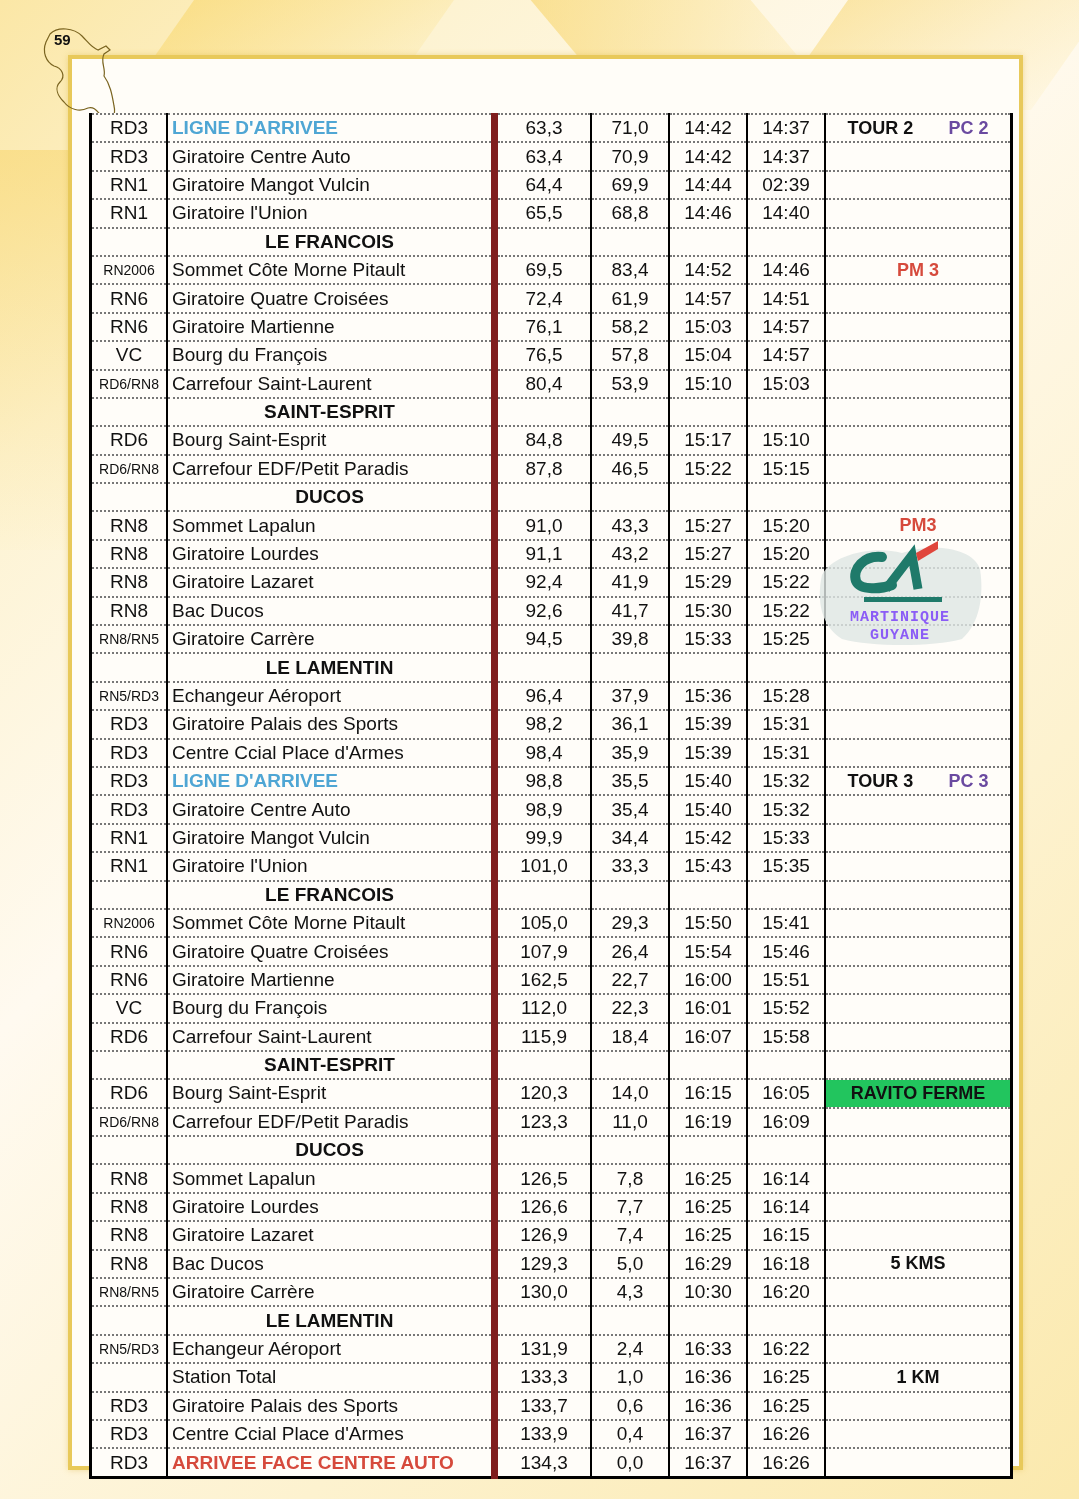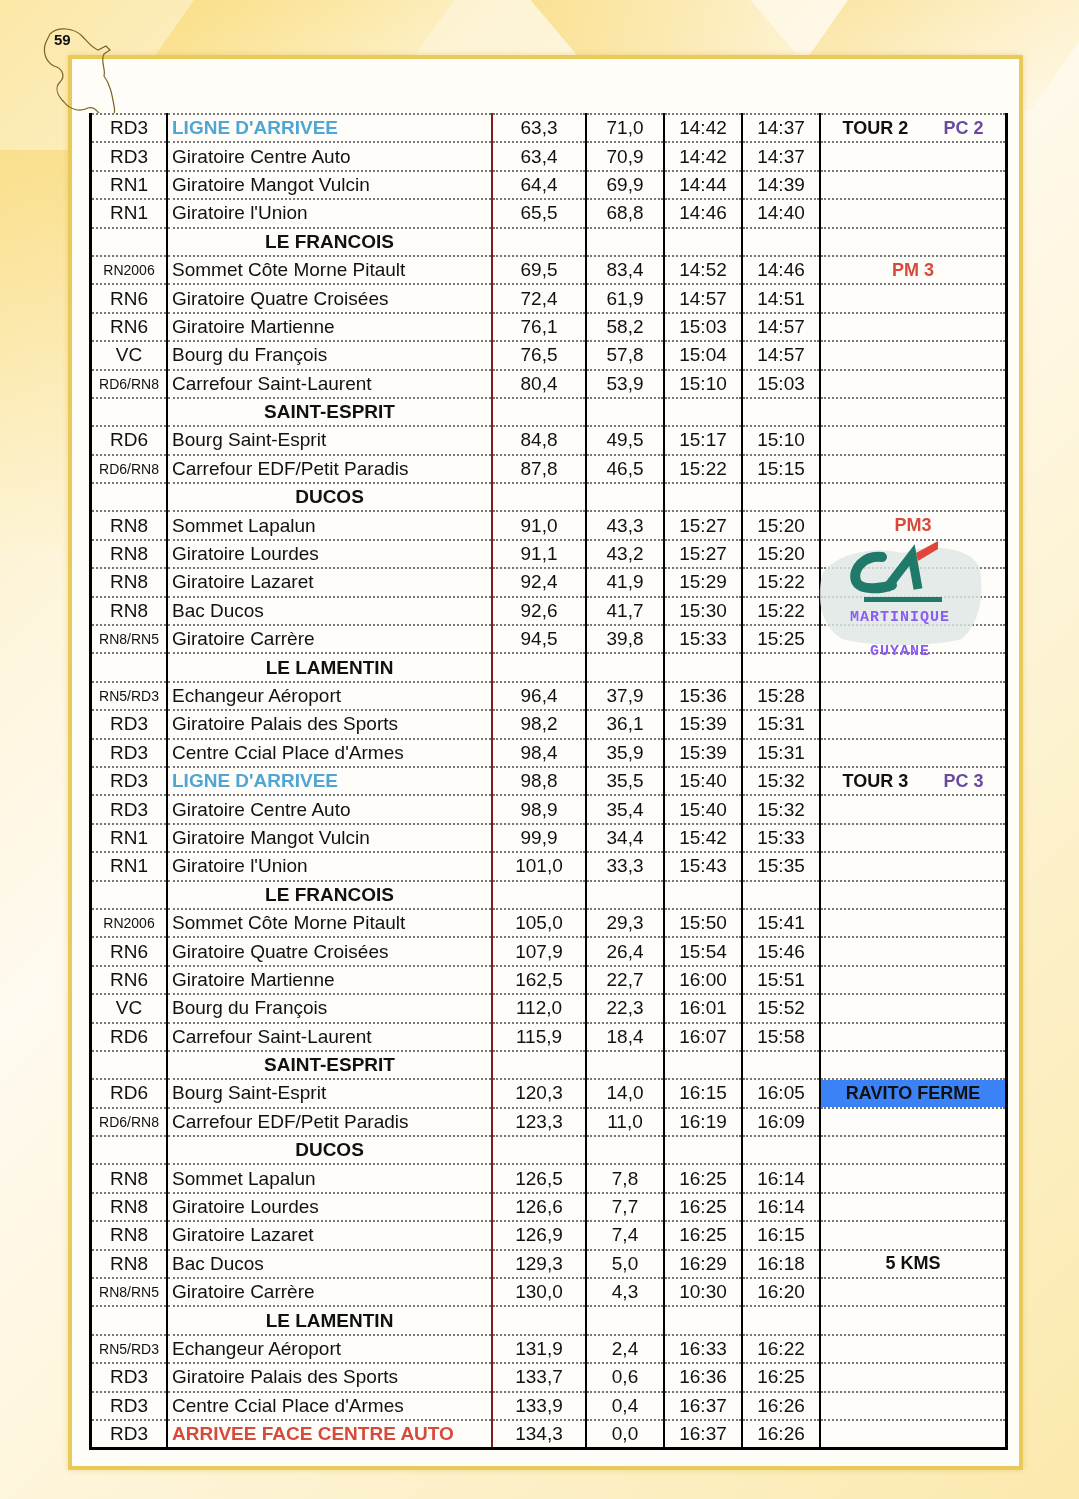--- a/index.html
+++ b/index.html
@@ -31,33 +31,33 @@
     position:absolute; left:89px; top:113px; border-collapse:collapse; z-index:2;
     table-layout:fixed; width:902px; background:#fffdf9;
   }
   table.route td {
     height:26.4px; padding:0 4px; font-size:19px; color:#111; white-space:nowrap; overflow:hidden;
     border-bottom:2px dotted #777;
     font-family: "Liberation Sans", "DejaVu Sans", sans-serif;
   }
   table.route td.c-road { width:66px; text-align:center; border-left:3px solid #000; border-right:2px solid #000;margin-top:48px; }
   table.route td.c-road.small { font-size:14px; }
-  table.route td.c-place { width:315px; text-align:left; border-right:2px solid #7f1d1d; padding-left:4px; }
+  table.route td.c-place { width:315px; text-align:left; border-right:7px solid #7f1d1d; padding-left:4px; }
   table.route td.c-num { width:84px; text-align:center; border-right:2px solid #000; }
   table.route td.c-num2 { width:68px; text-align:center; border-right:2px solid #000; }
   table.route td.c-time { width:68px; text-align:center; border-right:2px solid #000; }
   table.route td.c-note { width:176px; text-align:center; border-right:3px solid #000; font-weight:bold; font-size:18px; }
   table.route tr.section td.c-place { text-align:center; font-weight:bold; }
   table.route tr:first-child td { border-top:2px dotted #777; }
   table.route tr:last-child td { border-bottom:3px solid #000; }
   .blue { color:#4fa6d4 !important; font-weight:bold; }
   .red { color:#d64a3c !important; font-weight:bold; }
   .purple { color:#6a4aa0; }
   .note-red { color:#d64a3c; }
-  .ravito { background:#3b82f6; }
+  .ravito { background:#22c55e; }
   .tour-pc { display:flex; justify-content:space-around; }
   .logo {
     position:absolute; left:812px; top:535px; width:176px; height:120px; z-index:3;
   }
   .logo-text { position:absolute; left:0; width:176px; text-align:center; color:#8b5cf6; font-weight:bold; font-size:15px; letter-spacing:1px;font-family:Liberation Mono, monospace; }
 </style>
 </head>
 <body>
 
 <div class="deco1"></div>
@@ -96,21 +96,21 @@
         <td class="c-time">14:42</td>
         <td class="c-time">14:37</td>
         <td class="c-note"><span></span></td>
       </tr>
       <tr>
         <td class="c-road">RN1</td>
         <td class="c-place">Giratoire Mangot Vulcin</td>
         <td class="c-num">64,4</td>
         <td class="c-num2">69,9</td>
         <td class="c-time">14:44</td>
-        <td class="c-time">14:39</td>
+        <td class="c-time">02:39</td>
         <td class="c-note"><span></span></td>
       </tr>
       <tr>
         <td class="c-road">RN1</td>
         <td class="c-place">Giratoire l'Union</td>
         <td class="c-num">65,5</td>
         <td class="c-num2">68,8</td>
         <td class="c-time">14:46</td>
         <td class="c-time">14:40</td>
         <td class="c-note"><span></span></td>
@@ -472,20 +472,29 @@
         <td class="c-note"><span></span></td>
       </tr>
       <tr>
         <td class="c-road small">RN5/RD3</td>
         <td class="c-place">Echangeur Aéroport</td>
         <td class="c-num">131,9</td>
         <td class="c-num2">2,4</td>
         <td class="c-time">16:33</td>
         <td class="c-time">16:22</td>
         <td class="c-note"><span></span></td>
+      </tr>
+      <tr>
+        <td class="c-road"></td>
+        <td class="c-place">Station Total</td>
+        <td class="c-num">133,3</td>
+        <td class="c-num2">1,0</td>
+        <td class="c-time">16:36</td>
+        <td class="c-time">16:25</td>
+        <td class="c-note"><span>1 KM</span></td>
       </tr>
       <tr>
         <td class="c-road">RD3</td>
         <td class="c-place">Giratoire Palais des Sports</td>
         <td class="c-num">133,7</td>
         <td class="c-num2">0,6</td>
         <td class="c-time">16:36</td>
         <td class="c-time">16:25</td>
         <td class="c-note"><span></span></td>
       </tr>
@@ -512,14 +521,14 @@
 
 <div class="logo">
   <svg width="176" height="120" viewBox="0 0 176 120">
     <path d="M10 40 C20 20 60 10 90 18 C120 8 160 12 168 34 C172 60 168 88 150 104 C120 112 60 112 30 104 C10 92 4 66 10 40 Z" fill="#dfe6e3" opacity="0.8"></path>
     <path d="M70 22 C52 20 40 34 44 46 C48 56 70 54 80 50" fill="none" stroke="#1f7a6a" stroke-width="10" stroke-linecap="round"></path>
     <path d="M74 54 L100 20 L106 54" fill="none" stroke="#1f7a6a" stroke-width="9"></path>
     <path d="M104 18 L126 6 L126 14 L106 26 Z" fill="#e0463c"></path>
     <rect x="52" y="62" width="78" height="5" fill="#1f7a6a"></rect>
   </svg>
   <div class="logo-text" style="top:74px;">MARTINIQUE</div>
-  <div class="logo-text" style="top:108px;text-align:center;">GUYANE</div>
+  <div class="logo-text" style="top:92px;text-align:center;">GUYANE</div>
 </div>
 
 </body></html>

